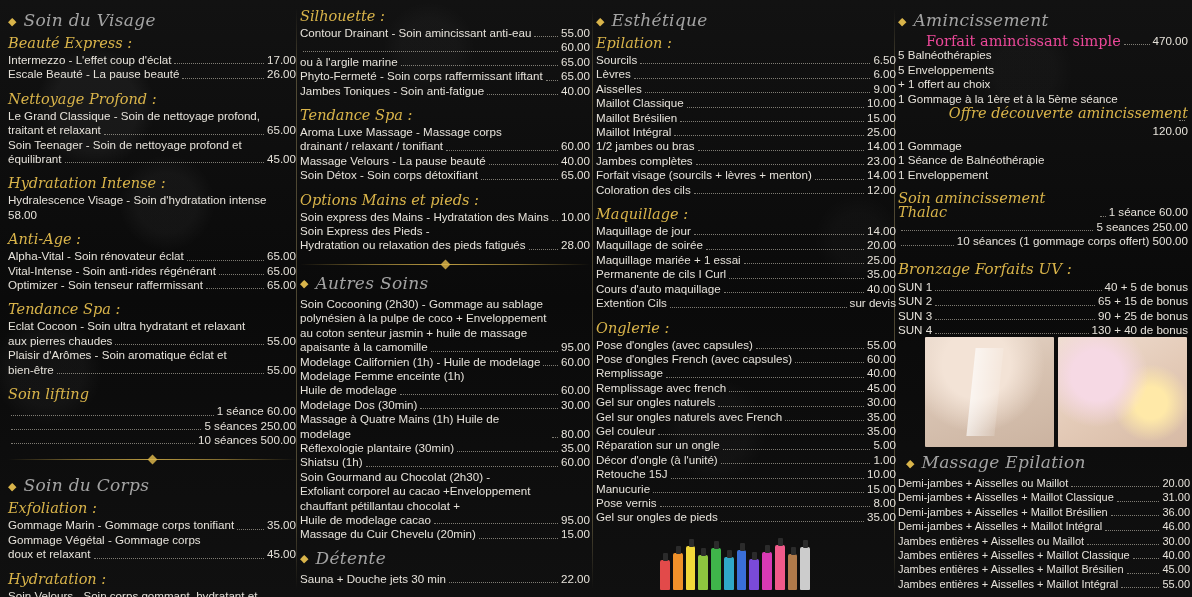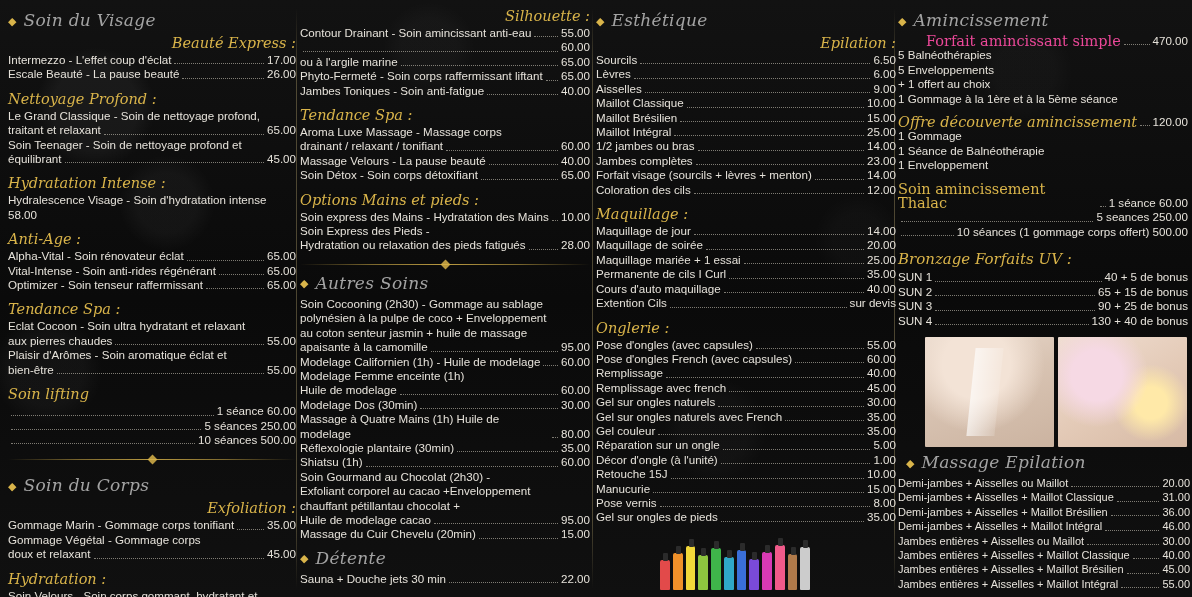--- a/index.html
+++ b/index.html
@@ -50,21 +50,21 @@
   .major-wrap{display:flex;align-items:center;gap:7px;margin-top:10px;margin-bottom:2px;}
   .diamond{color:#d9b44a;font-size:11px;line-height:1;}
   h2.sec{
     font-family:"DejaVu Serif", serif;
     font-style:italic;
     color:#d9b44a;
     font-size:14.5px;
     font-weight:normal;
     margin:9px 0 2px 0;
   }
-  h2.sec.first{margin-top:3px;text-align:right;}
+  h2.sec.first{margin-top:3px;}
   .row{display:flex;align-items:flex-end;font-size:11.6px;line-height:14.4px;color:#e6e2da;}
   .row .nm{flex:0 1 auto;}
   .row .lead{flex:1 1 auto;border-bottom:1px dotted rgba(220,215,200,.55);margin:0 3px 3px 3px;min-width:6px;}
   .row .pr{flex:0 0 auto;white-space:nowrap;}
   .plain{font-size:11.6px;line-height:14.4px;color:#e6e2da;}
 
   .gold-div{
     height:12px;margin:6px 0 2px 0;
     background:
       radial-gradient(ellipse at 50% 50%, rgba(217,180,74,.55) 0 2px, transparent 3px),
@@ -520,31 +520,31 @@
     <div class="row" style="margin-top:1px;">
       <span class="nm" style="font-family:'DejaVu Serif',serif;color:#ec4899;font-size:14.5px;margin-left:28px;">Forfait amincissant simple</span>
       <span class="lead"></span>
       <span class="pr">470.00</span>
     </div>
     <div class="plain">5 Balnéothérapies</div>
     <div class="plain">5 Enveloppements</div>
     <div class="plain">+ 1 offert au choix</div>
     <div class="plain">1 Gommage à la 1ère et à la 5ème séance</div>
 
-    <div class="row" style="margin-top:9px;">
+    <div class="row" style="flex-direction:column;">
       <span class="nm" style="font-family:'DejaVu Serif',serif;font-style:italic;color:#d9b44a;font-size:14.5px;">Offre découverte amincissement</span>
       <span class="lead"></span>
       <span class="pr">120.00</span>
     </div>
     <div class="plain">1 Gommage</div>
     <div class="plain">1 Séance de Balnéothérapie</div>
     <div class="plain">1 Enveloppement</div>
 
     <div class="row" style="margin-top:9px;">
-      <span class="nm" style="font-family:'DejaVu Serif',serif;color:#d9b44a;font-size:14.5px;">Soin amincissement Thalac</span>
+      <span class="nm" style="font-family:'DejaVu Serif',serif;font-style:italic;color:#d9b44a;font-size:14.5px;">Soin amincissement Thalac</span>
       <span class="lead"></span>
       <span class="pr">1 séance 60.00</span>
     </div>
     <div class="row">
         <span class="nm"></span>
         <span class="lead"></span>
         <span class="pr">5 seances 250.00</span>
       </div>
     <div class="row">
         <span class="nm"></span>

